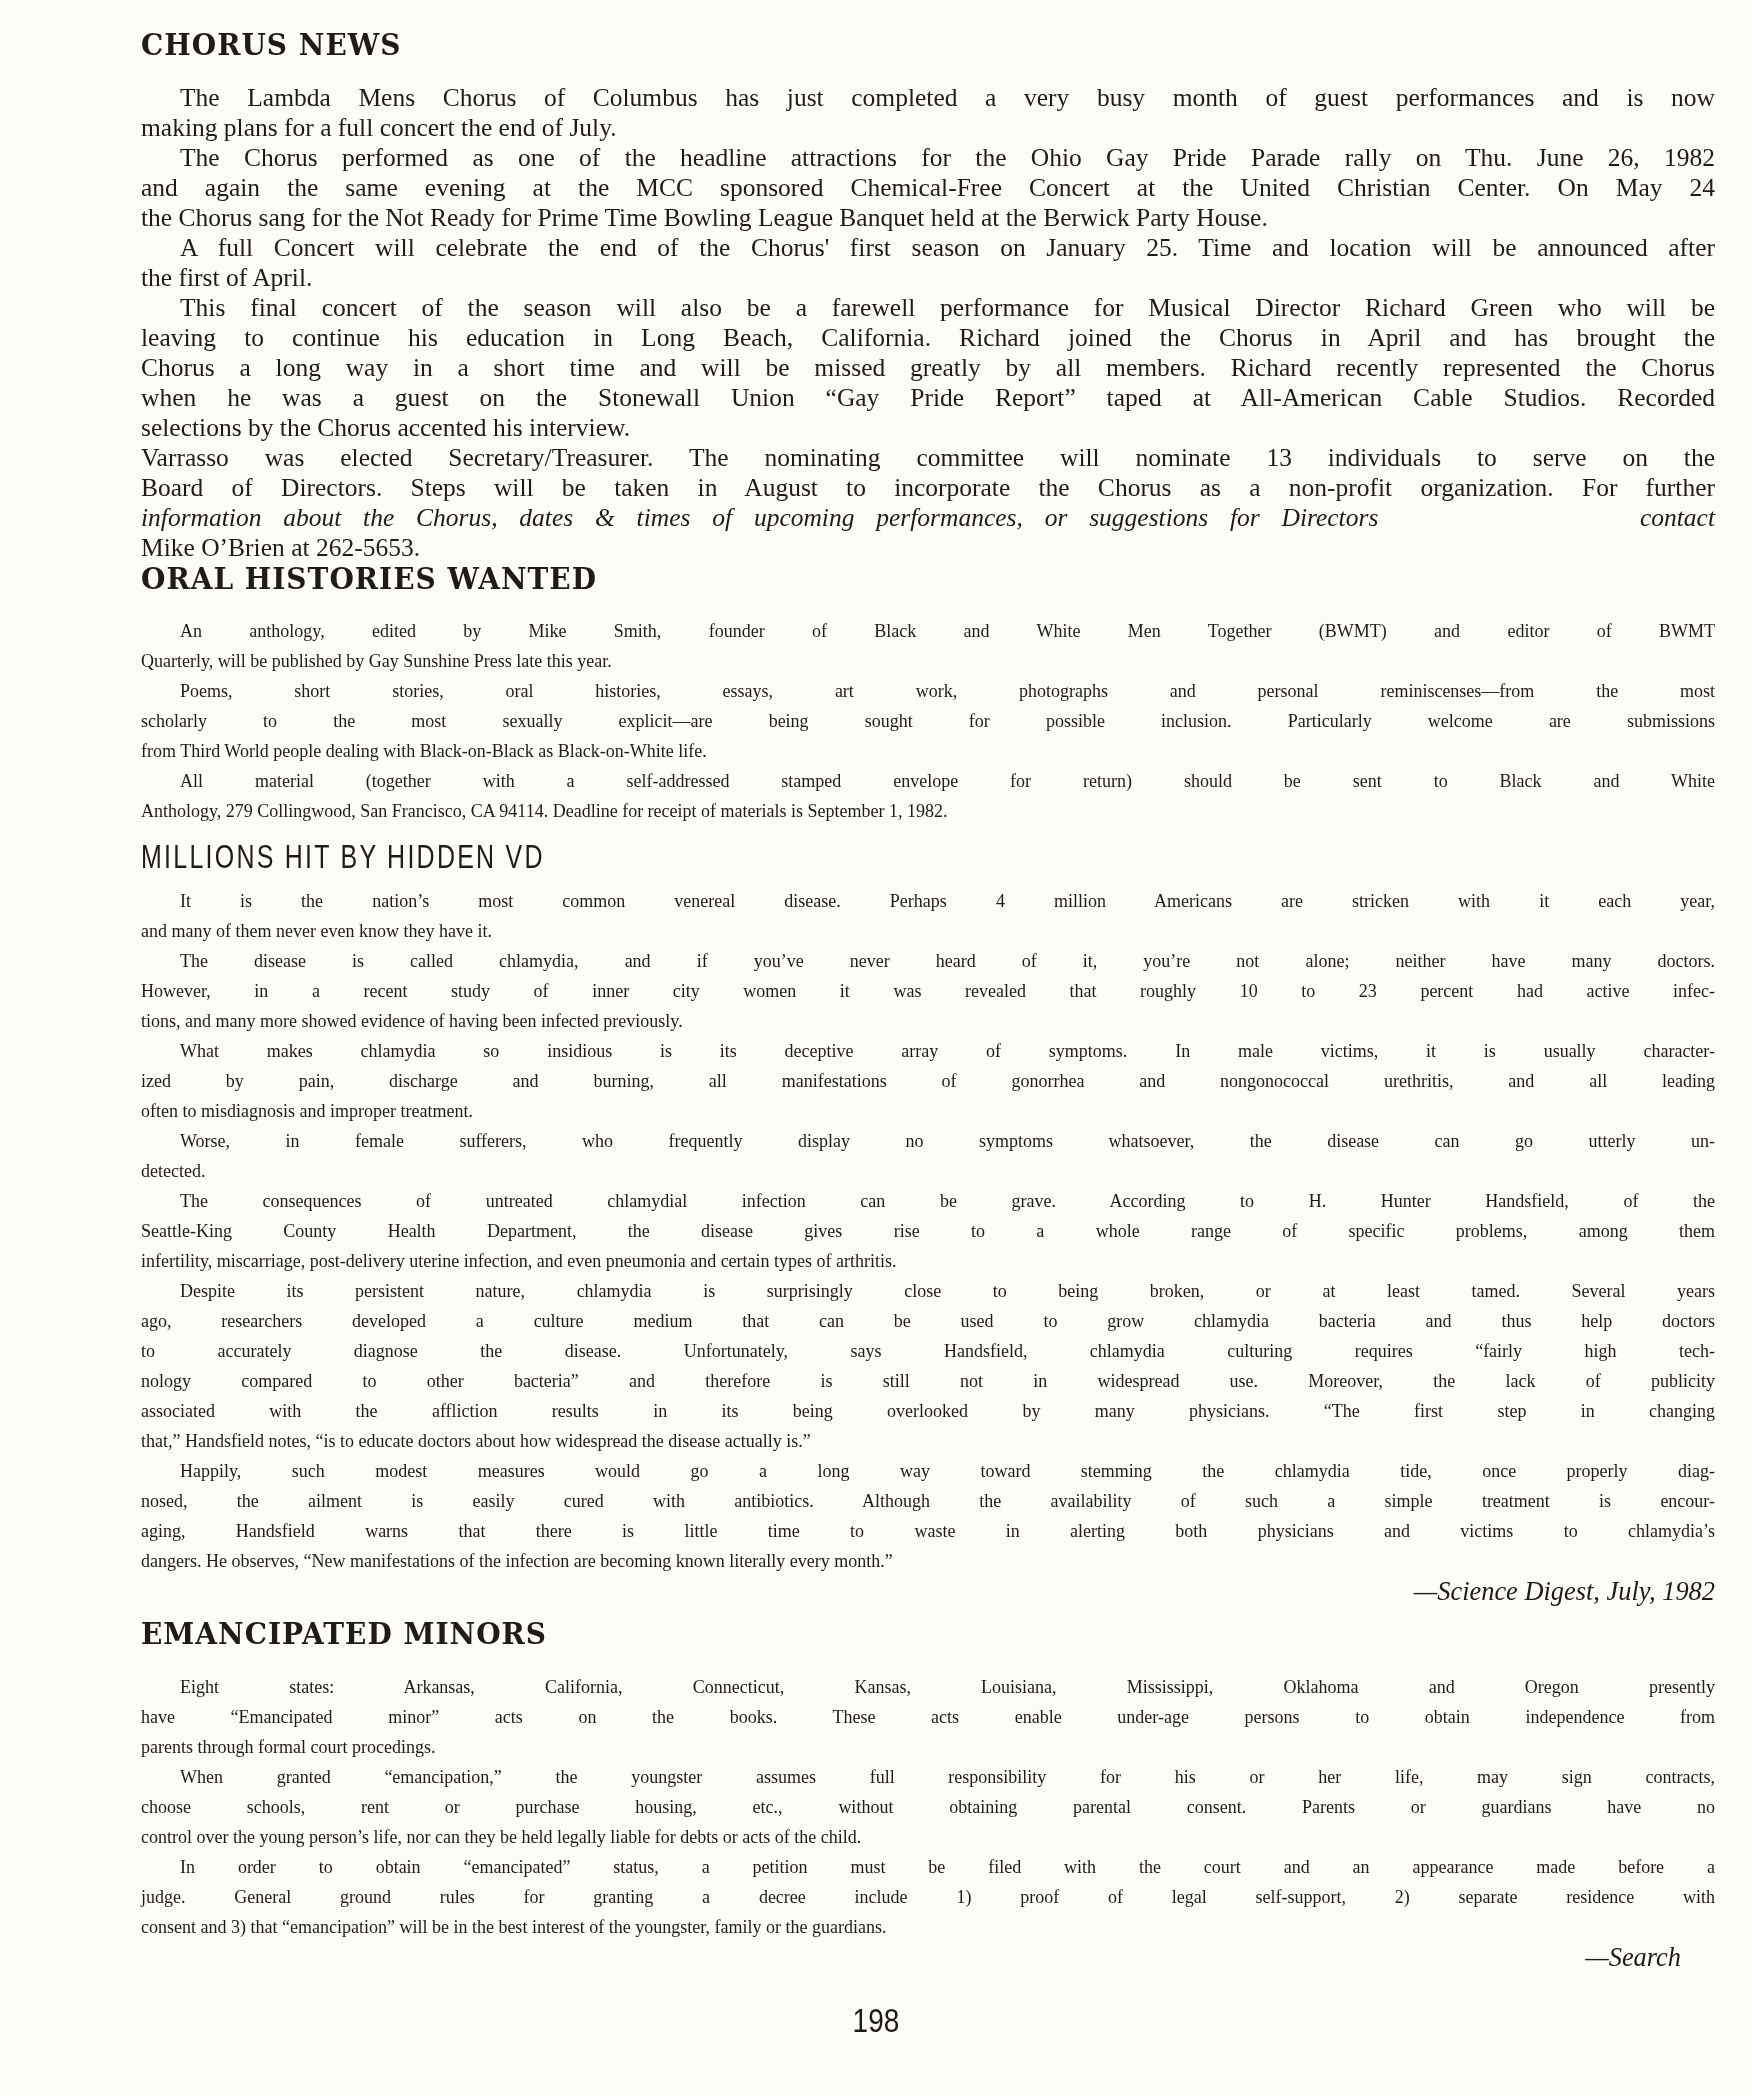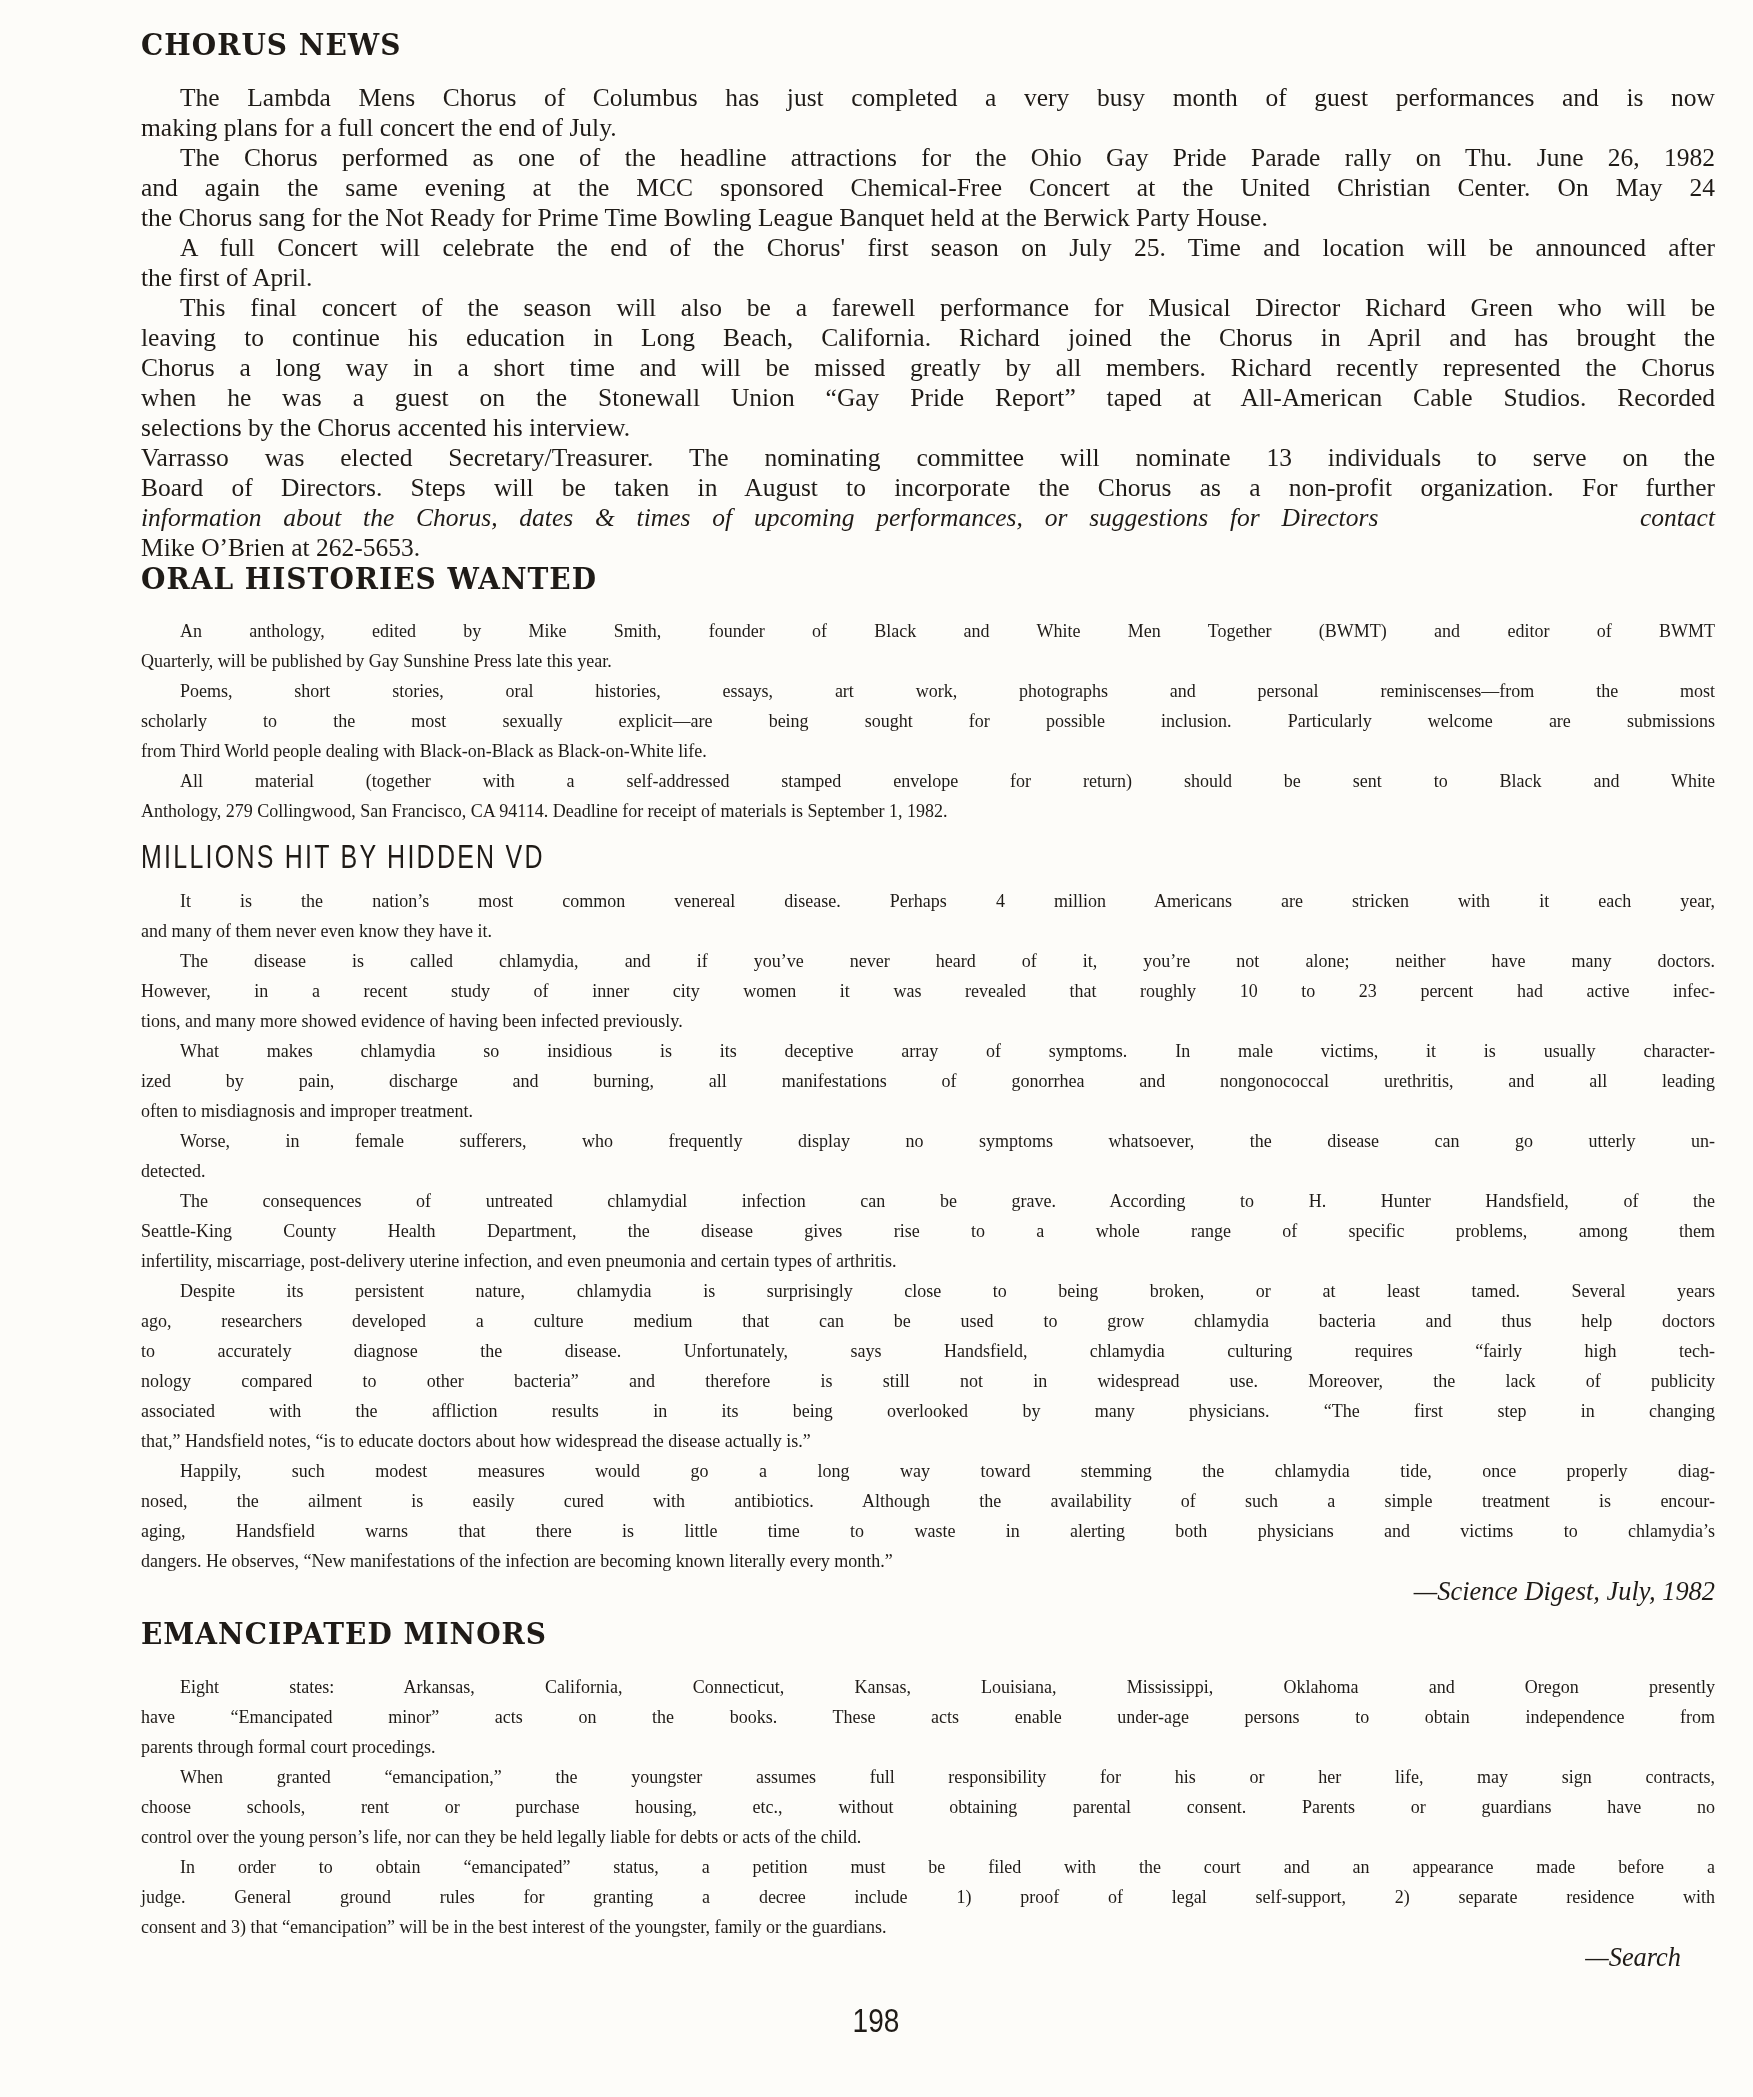--- a/index.html
+++ b/index.html
@@ -43,21 +43,21 @@
     <div>
       <span class="line indent">The Lambda Mens Chorus of Columbus has just completed a very busy month of guest performances and is now</span>
       <span class="line last">making plans for a full concert the end of July.</span>
     </div>
     <div>
       <span class="line indent">The Chorus performed as one of the headline attractions for the Ohio Gay Pride Parade rally on Thu. June 26, 1982</span>
       <span class="line">and again the same evening at the MCC sponsored Chemical-Free Concert at the United Christian Center. On May 24</span>
       <span class="line last">the Chorus sang for the Not Ready for Prime Time Bowling League Banquet held at the Berwick Party House.</span>
     </div>
     <div>
-      <span class="line indent">A full Concert will celebrate the end of the Chorus' first season on July 25. Time and location will be announced after</span>
+      <span class="line indent">A full Concert will celebrate the end of the Chorus' first season on January 25. Time and location will be announced after</span>
       <span class="line last">the first of April.</span>
     </div>
     <div>
       <span class="line indent">This final concert of the season will also be a farewell performance for Musical Director Richard Green who will be</span>
       <span class="line">leaving to continue his education in Long Beach, California. Richard joined the Chorus in April and has brought the</span>
       <span class="line">Chorus a long way in a short time and will be missed greatly by all members. Richard recently represented the Chorus</span>
       <span class="line">when he was a guest on the Stonewall Union “Gay Pride Report” taped at All-American Cable Studios. Recorded</span>
       <span class="line last">selections by the Chorus accented his interview.</span>
     </div>
     <div>

